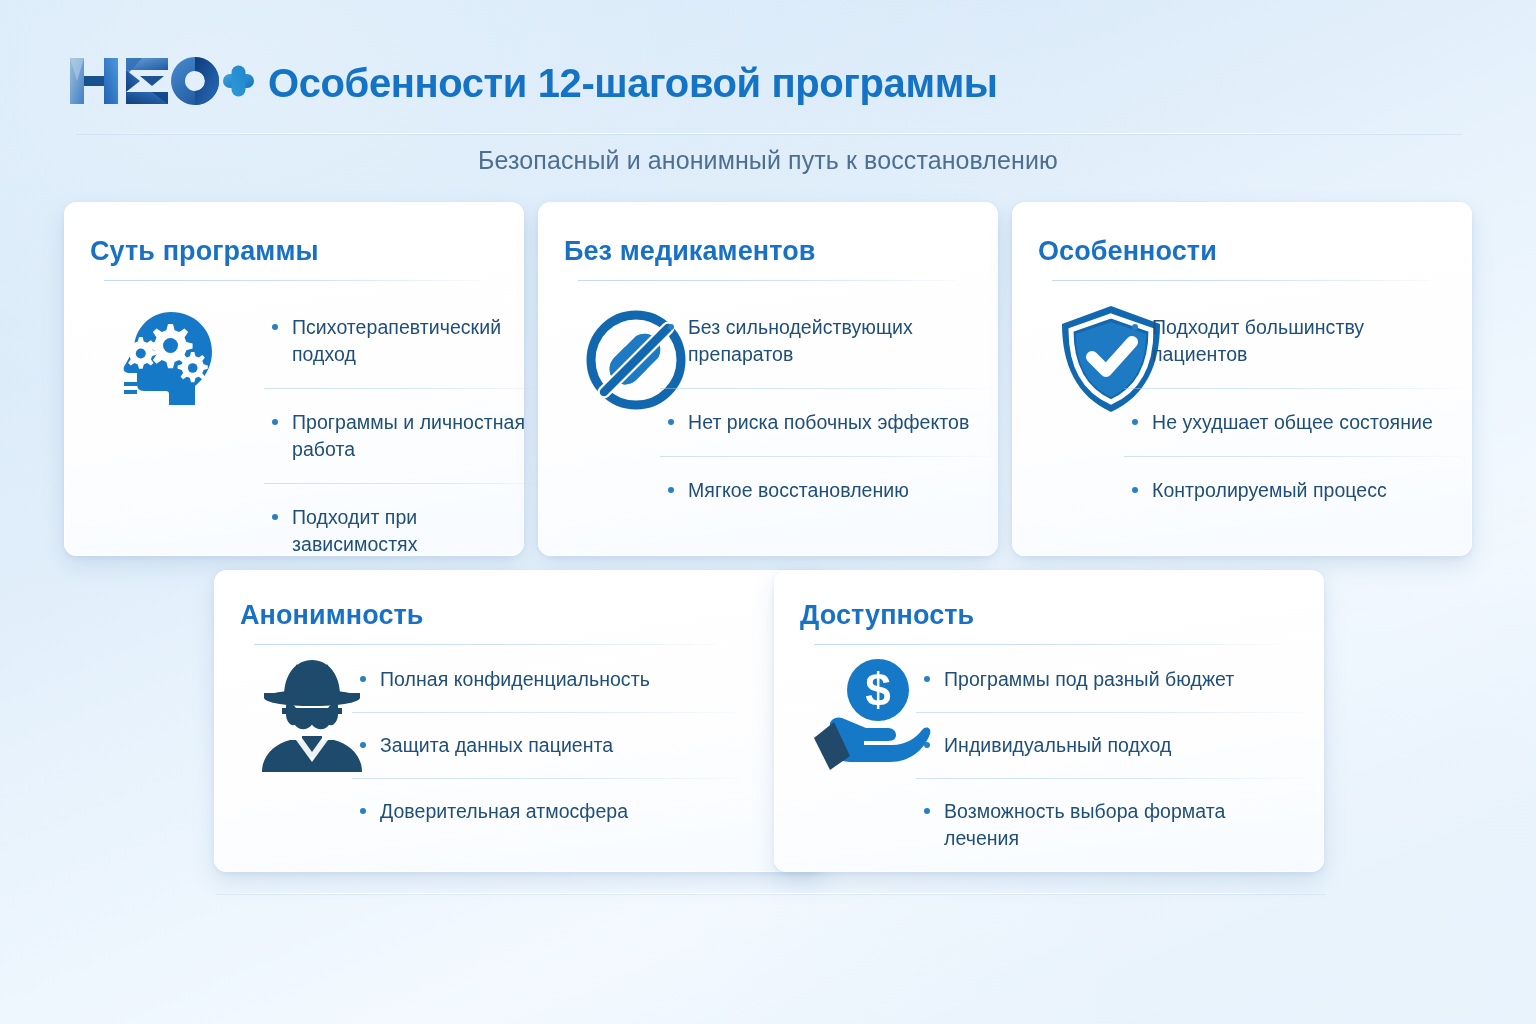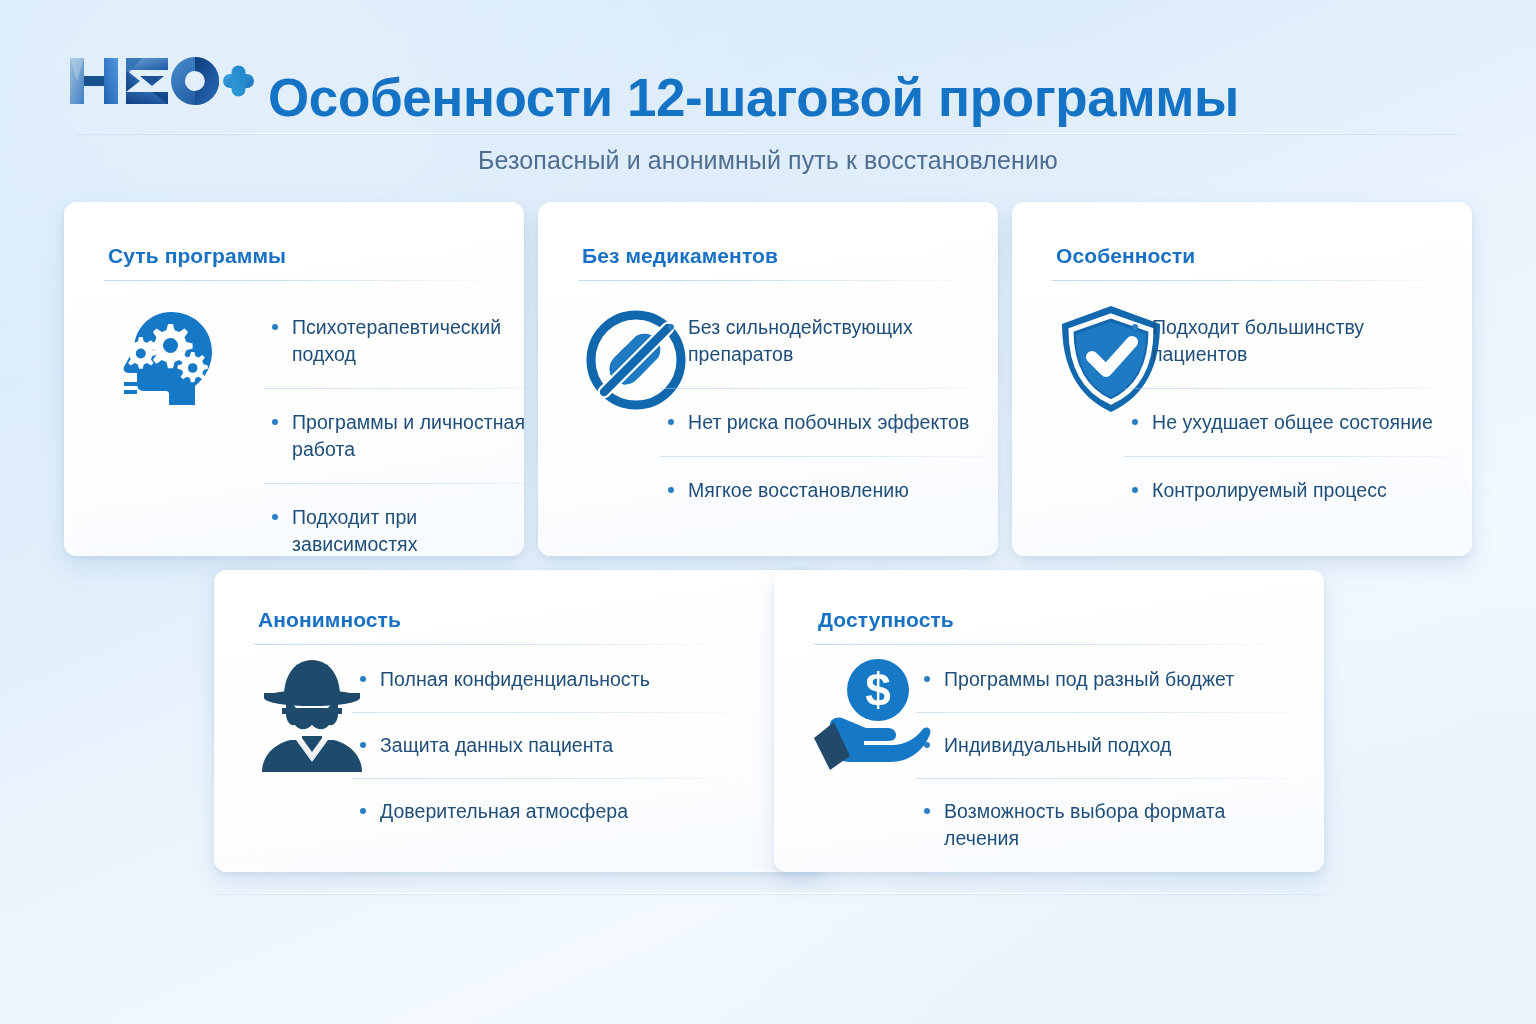--- a/index.html
+++ b/index.html
@@ -41,22 +41,22 @@
     left: 64px;
     top: 50px;
     width: 190px;
     height: 62px;
   }
   .logo svg { display: block; }
 
   .title {
     position: absolute;
     left: 268px;
-    top: 67px;
-    font-size: 53px;
+    top: 52px;
+    font-size: 40px;
     font-weight: 700;
     letter-spacing: -0.4px;
     color: #1573c6;
     white-space: nowrap;
     line-height: 62px;
   }
 
   .header-rule {
     position: absolute;
     left: 76px;
@@ -96,28 +96,27 @@
   
   .card-1 { left: 64px;   top: 202px; width: 460px; height: 354px; }
   .card-2 { left: 538px;  top: 202px; width: 460px; height: 354px; }
   .card-3 { left: 1012px; top: 202px; width: 460px; height: 354px; }
   
   .card-4 { left: 214px;  top: 570px; width: 612px; height: 302px; }
   .card-5 { left: 774px;  top: 570px; width: 550px; height: 302px; }
 
   .card-title {
     position: absolute;
-    left: 44px;
+    left: 26px;
     top: 34px;
-    font-size: 21px;
+    font-size: 27px;
     font-weight: 700;
     color: #1871c4;
     letter-spacing: 0.1px;
     white-space: nowrap;
-    margin-top: 8px;
   }
   .card-4 .card-title,
   .card-5 .card-title { top: 30px; }
 
   .title-rule {
     position: absolute;
     left: 40px;
     top: 78px;
     height: 1px;
     background: linear-gradient(90deg,

